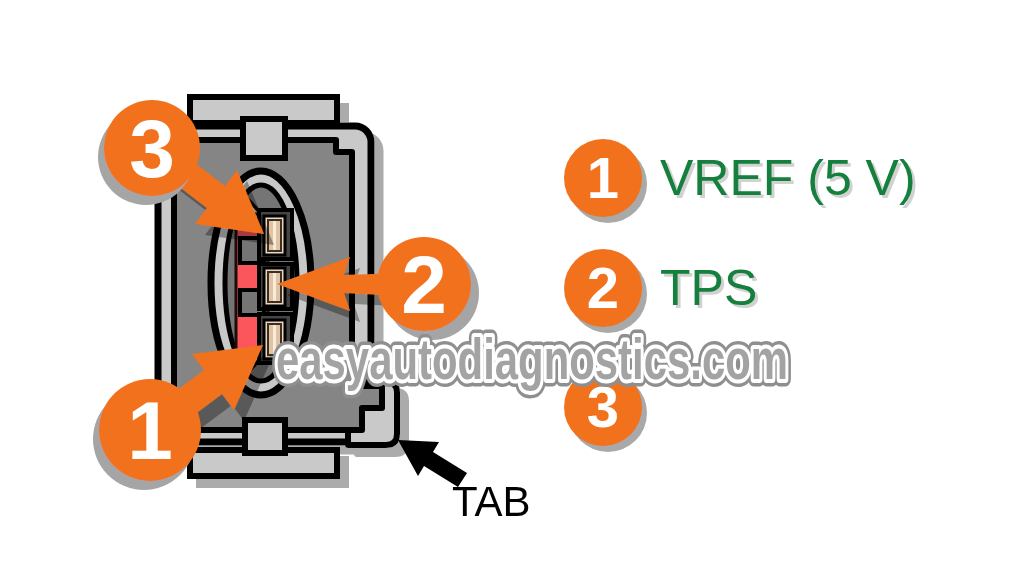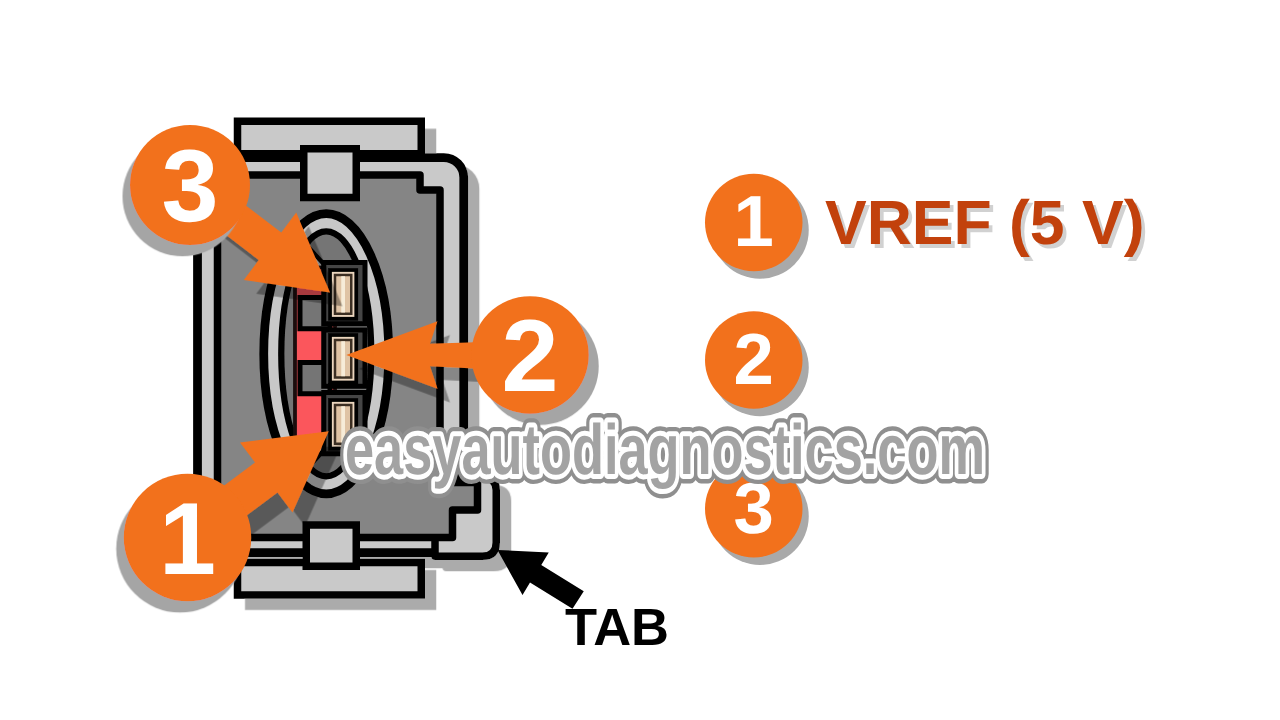--- a/index.html
+++ b/index.html
@@ -10,27 +10,27 @@
   #conn-svg{position:absolute;left:0;top:0;z-index:1;}
   .legend{position:absolute;left:564px;top:0;z-index:2;}
   .legend-row{position:absolute;display:flex;align-items:center;}
   .legend-badge{
     width:78px;height:78px;border-radius:50%;
     display:flex;align-items:center;justify-content:center;
     color:#ffffff;font-weight:bold;font-size:58px;line-height:1;
     box-shadow:5px 6px 0 #a9a9a9;flex:0 0 auto;
   }
   .legend-label{
-    margin-left:18px;color:#c2410c;font-weight:bold;font-size:50px;
+    margin-left:18px;color:#15803d;font-weight:normal;font-size:50px;
     letter-spacing:0px;white-space:nowrap;
     text-shadow:3px 3px 0 rgba(0,0,0,0.18);
   }
   #tab-label{
     position:absolute;left:452px;top:478px;z-index:2;
-    color:#000;font-weight:bold;font-size:42px;
+    color:#000;font-weight:normal;font-size:42px;
   }
   #watermark-svg{position:absolute;left:0;top:0;z-index:5;pointer-events:none;}
   .wm-text{
     font-family:"Liberation Sans",sans-serif;font-weight:bold;font-size:57px;
   }
 </style>
 </head>
 <body>
 
 <div id="stage">
@@ -129,20 +129,21 @@
     <div class="legend-row" style="left:0;top:139px;">
       <span class="legend-badge" style="background:#f2711c;">
           <span>1</span>
         </span>
       <span class="legend-label">VREF (5 V)</span>
     </div>
     <div class="legend-row" style="left:0;top:249px;">
       <span class="legend-badge" style="background:#f2711c;">
           <span>2</span>
         </span>
+      <span class="legend-label">TPS</span>
     </div>
     <div class="legend-row" style="left:0;top:368px;">
       <span class="legend-badge" style="background:#f2711c;">
           <span>3</span>
         </span>
     </div>
   </div>
 
   <svg id="watermark-svg" width="1024" height="576" viewBox="0 0 1024 576">
     <text class="wm-text" x="276" y="379" textLength="512" lengthAdjust="spacingAndGlyphs" fill="none" stroke="#8f8f8f" stroke-width="15" stroke-linejoin="round">easyautodiagnostics.com</text>

